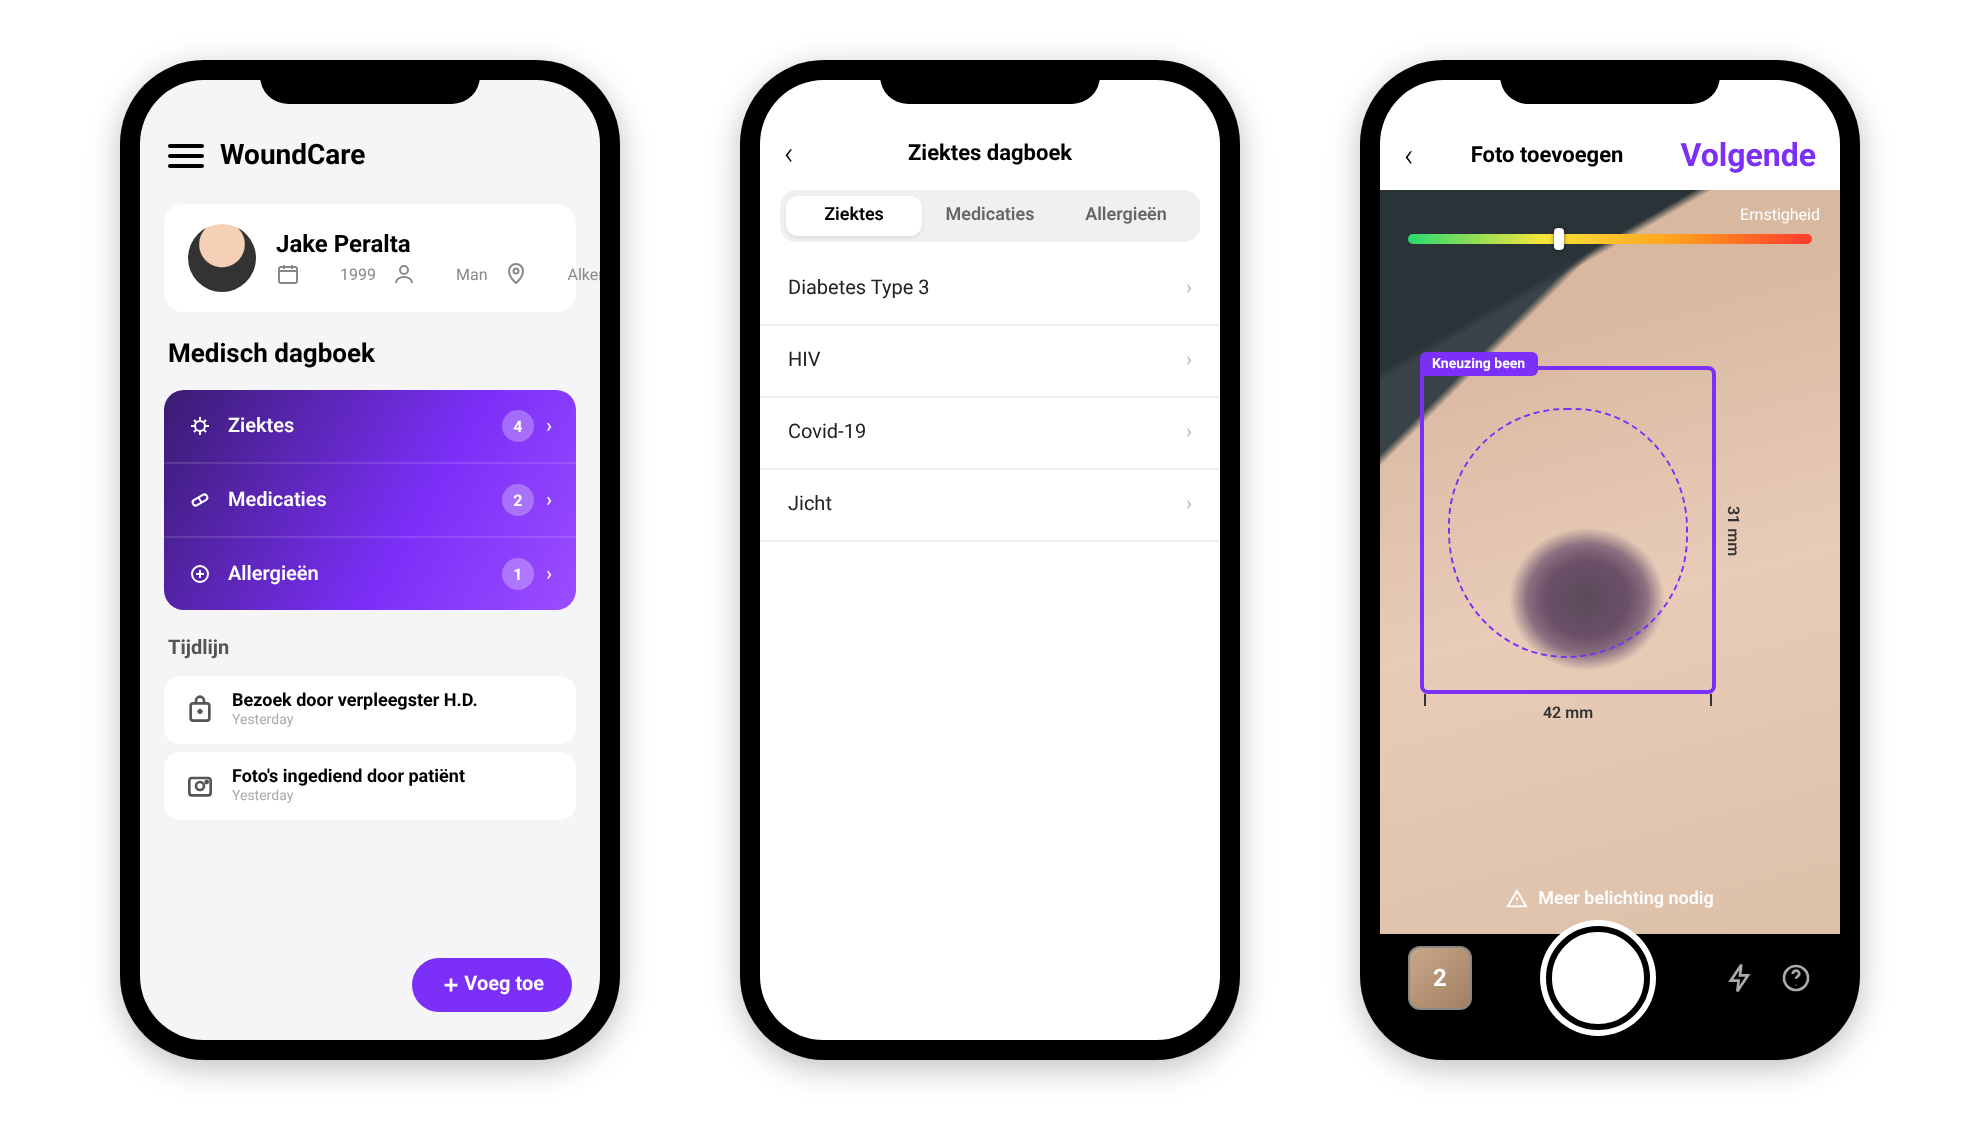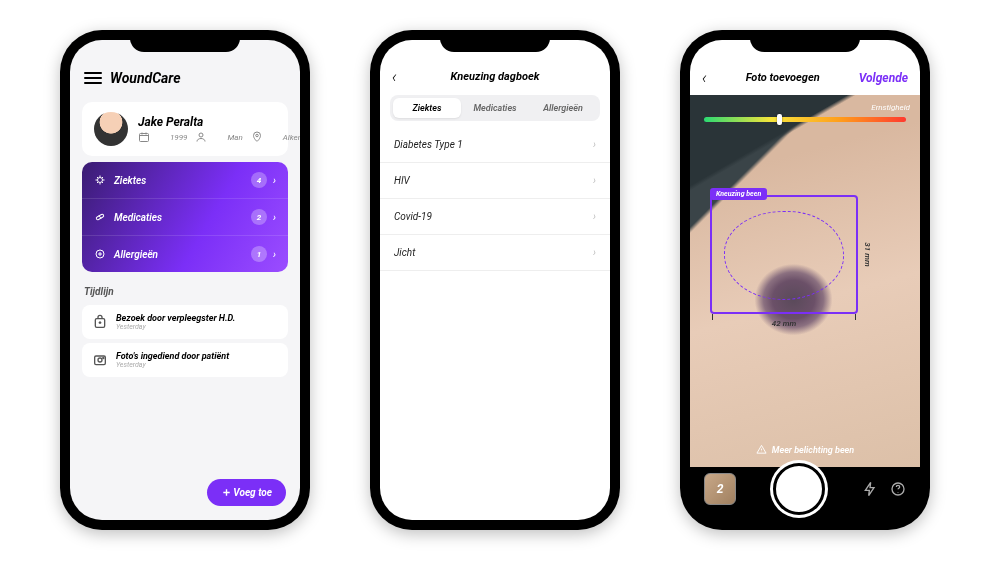--- a/index.html
+++ b/index.html
@@ -22,21 +22,20 @@
     position: relative;
     box-shadow: 0 4px 16px rgba(0,0,0,0.25);
   }
   .screen {
     width: 100%;
     height: 100%;
     border-radius: 32px;
     background: #f5f5f7;
     overflow: hidden;
     position: relative;
-    font-style: italic;
   }
   .notch {
     position: absolute;
     top: 0;
     left: 50%;
     transform: translateX(-50%);
     width: 110px;
     height: 22px;
     background: #000;
     border-radius: 0 0 14px 14px;
@@ -118,37 +117,37 @@
   }
   .list-item .chev2 { color:#bbb; font-size:10px; }
   
   .s3-screen { background:#000; }
   .s3-header {
     background:#fff; display:flex; align-items:center; justify-content:space-between;
     padding:28px 12px 8px; font-size:11px;
   }
   .s3-header .back3 { font-size:16px; font-weight:300; }
   .s3-title { font-weight:700;text-align:right; }
-  .s3-next { color:#7b2ff7; font-weight:700; font-size:12px; }
+  .s3-next { color:#7b2ff7; font-weight:700; font-size:16px; }
   .camera-view {
     position:relative; width:100%; height:calc(100% - 108px);
     background:
       radial-gradient(ellipse 60px 55px at 45% 55%, #5a4a5a 0%, #6b5068 35%, #8b7080 50%, transparent 65%),
       linear-gradient(150deg, #2a3438 0%, #2a3438 18%, transparent 19%),
       linear-gradient(135deg, #3a4448 0%, #3a4448 22%, transparent 23%),
       linear-gradient(165deg, #d9b8a0 20%, #e8ccb8 55%, #dcc0a8 100%);
   }
   .sev-label { position:absolute; top:8px; right:10px; color:#fff; font-size:8px;text-align:right; }
   .sev-bar {
     position:absolute; top:22px; left:14px; right:14px; height:5px; border-radius:3px;
     background:linear-gradient(90deg, #2bd972, #f7e43a, #ff9f1c, #ff3a2f);
   }
   .sev-thumb { position:absolute; top:19px; left:38%; width:5px; height:11px; background:#fff; border-radius:2px; box-shadow:0 0 2px rgba(0,0,0,0.5); }
   .wound-box {
-    position:absolute; top:100px; left:20px; width:148px; height:119px;
+    position:absolute; top:88px; left:20px; width:148px; height:164px;
     border:2px solid #7b2ff7; border-radius:4px;
   }
   .wound-outline {
     position:absolute; top:12%; left:8%; width:84%; height:78%;
     border:1.5px dashed #7b2ff7; border-radius:50% 48% 52% 50% / 48% 50% 50% 52%;
   }
   .wound-label {
     position:absolute; top:-9px; left:-2px; background:#7b2ff7; color:#fff;
     font-size:7px; font-weight:700; padding:2px 6px; border-radius:3px;
   }
@@ -223,20 +222,21 @@
             <svg class="mini-icon" viewBox="0 0 24 24" fill="none" stroke="#888" stroke-width="2">
                 <path d="M12 21s7-6 7-12a7 7 0 10-14 0c0 6 7 12 7 12z"></path>
                 <circle cx="12" cy="9" r="2.5"></circle>
               </svg>
             <span>Alken</span>
           </span>
         </div>
       </div>
     </div>
 
+    <div class="section-title">Medisch dagboek</div>
 
     <div class="diary-card">
       <div class="diary-row">
         <div class="left">
           <svg class="mini-icon" viewBox="0 0 24 24" fill="none" stroke="#fff" stroke-width="2">
               <circle cx="12" cy="12" r="5"></circle>
               <path d="M12 3v3M12 18v3M3 12h3M18 12h3M6 6l2 2M16 16l2 2M6 18l2-2M16 8l2-2"></path>
             </svg>
           <span>Ziektes</span>
         </div>
@@ -306,32 +306,32 @@
 
   </div>
 </div>
 
 <div class="phone">
   <div class="notch"></div>
   <div class="screen" style="background:#fff;">
 
     <div class="s2-header">
       <div class="back-btn">‹</div>
-      <div class="s2-title">Kneuzing dagboek</div>
+      <div class="s2-title">Ziektes dagboek</div>
     </div>
 
     <div class="tabs">
       <div class="tab active">Ziektes</div>
       <div class="tab">Medicaties</div>
       <div class="tab">Allergieën</div>
     </div>
 
     <div class="list">
       <div class="list-item">
-        <span>Diabetes Type 1</span>
+        <span>Diabetes Type 3</span>
         <span class="chev2">›</span>
       </div>
       <div class="list-item">
         <span>HIV</span>
         <span class="chev2">›</span>
       </div>
       <div class="list-item">
         <span>Covid-19</span>
         <span class="chev2">›</span>
       </div>
@@ -366,21 +366,21 @@
         <div class="dim-h">
             <span>31 mm</span>
           </div>
       </div>
 
       <div class="warn">
         <svg width="11" height="11" viewBox="0 0 24 24" fill="none" stroke="#fff" stroke-width="2">
             <path d="M12 3L2 20h20L12 3z"></path>
             <path d="M12 10v4M12 17v.5"></path>
           </svg>
-        <span>Meer belichting been</span>
+        <span>Meer belichting nodig</span>
       </div>
     </div>
 
     <div class="cam-controls">
       <div class="thumb-ct">
         <span>2</span>
       </div>
       <div class="shutter"></div>
       <div class="aux">
         <svg width="16" height="16" viewBox="0 0 24 24" fill="none" stroke="#aaa" stroke-width="2">

